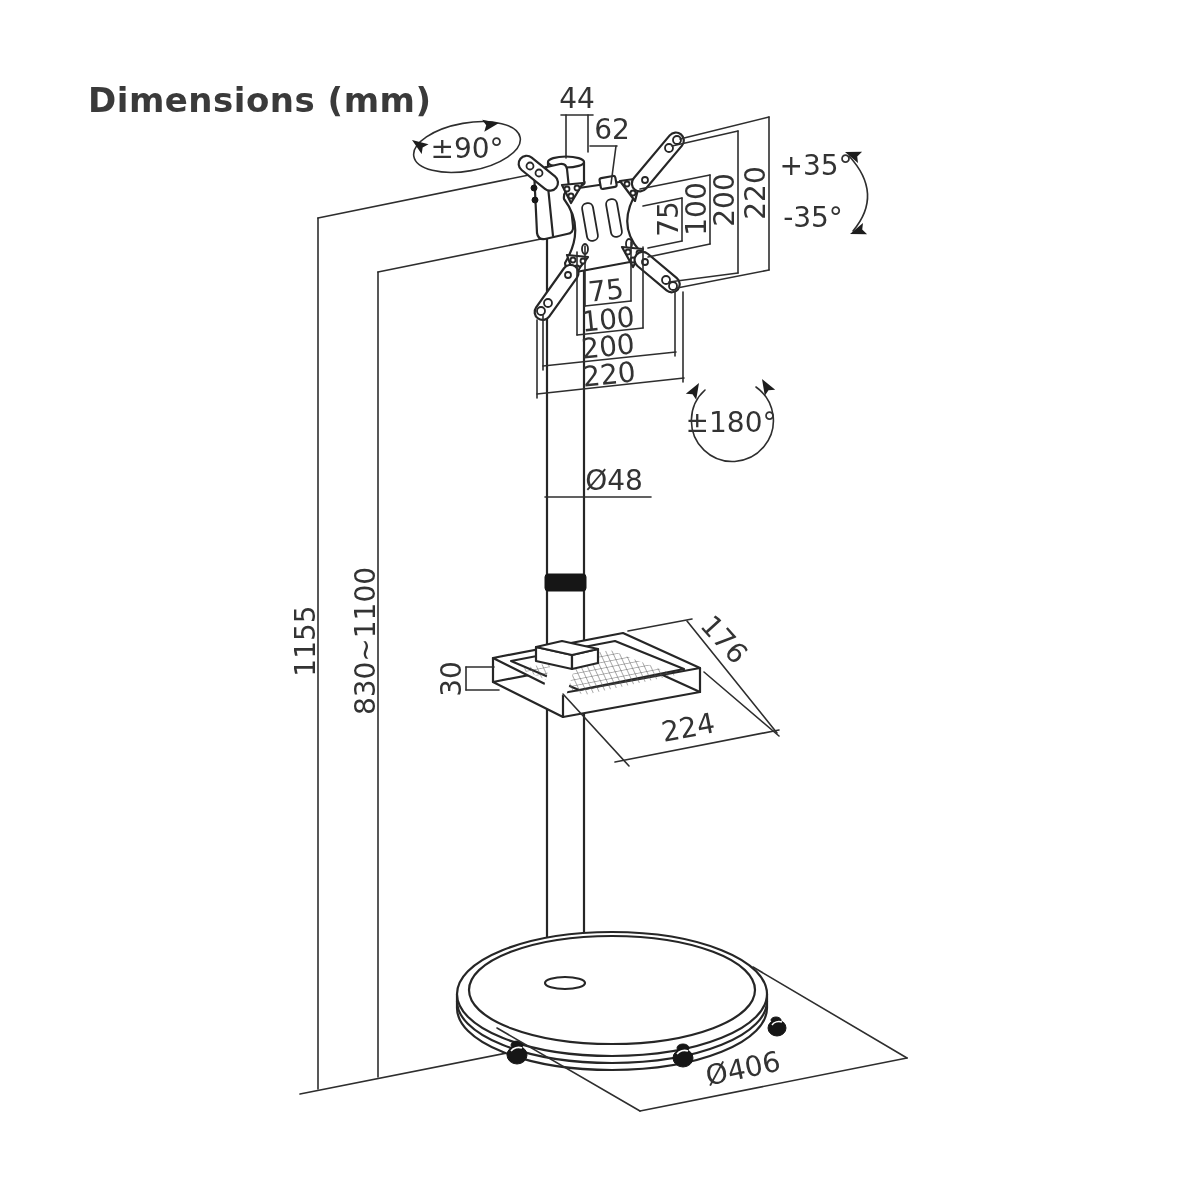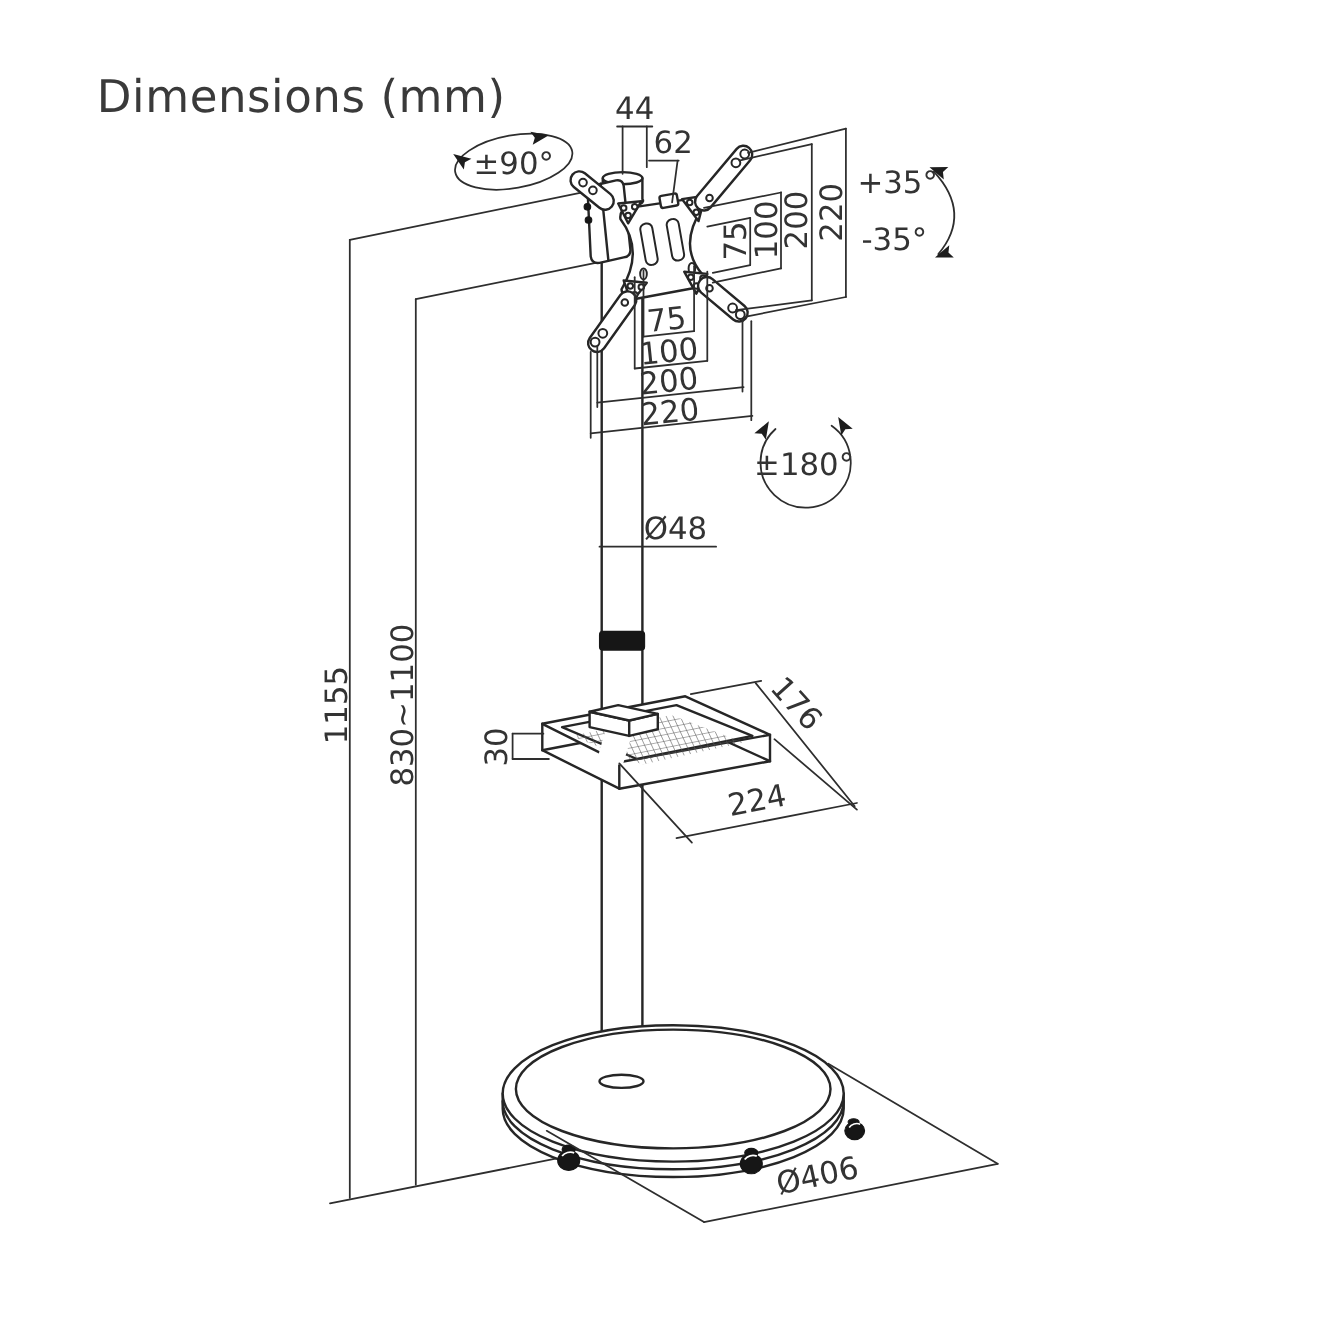--- a/index.html
+++ b/index.html
@@ -1,17 +1,17 @@
 <!DOCTYPE html>
 <html><head>
 <meta charset="utf-8">
 <style>
   html,body{margin:0;padding:0;background:#ffffff;width:1200px;height:1200px;overflow:hidden;}
   #stage{position:relative;width:1200px;height:1200px;background:#fff;font-family:"DejaVu Sans",sans-serif;}
-  #page-title{position:absolute;left:88px;top:64px;font-size:41px;letter-spacing:.5px;color:#3a3a3a;}
+  #page-title{position:absolute;left:88px;top:80px;font-size:34px;letter-spacing:.5px;color:#3a3a3a;font-weight:bold;}
   svg text{font-family:"DejaVu Sans",sans-serif;font-size:28px;fill:#333;}
   svg .struct{stroke:#262626;stroke-width:2.2;fill:none;stroke-linecap:round;stroke-linejoin:round;}
   svg .structf{stroke:#262626;stroke-width:2.2;fill:#ffffff;stroke-linejoin:round;}
   svg .dim{stroke:#2e2e2e;stroke-width:1.6;fill:none;stroke-linecap:round;}
   svg .hole{stroke:#262626;stroke-width:1.8;fill:#ffffff;}
   svg .dark{fill:#161616;stroke:#161616;}
   svg .arrow{fill:#1d1d1d;stroke:none;}
 </style>
 </head>
 <body>

